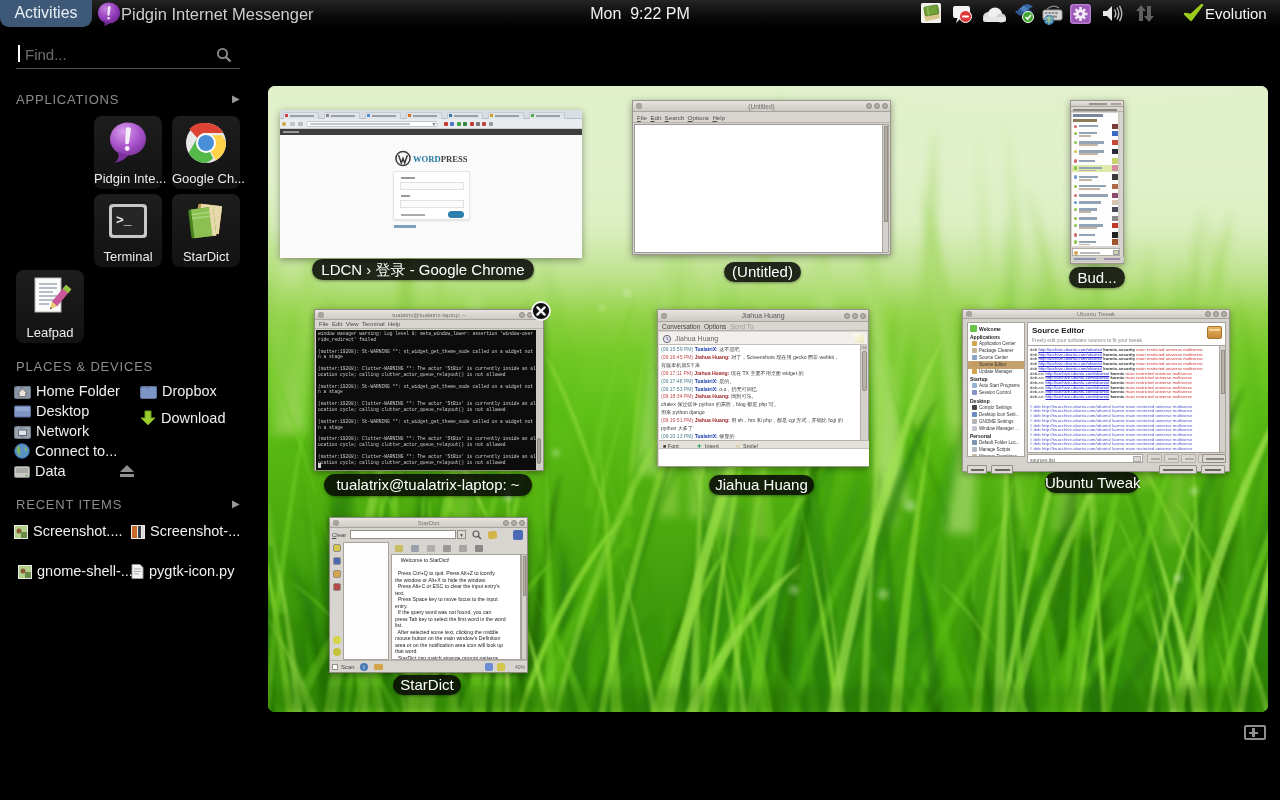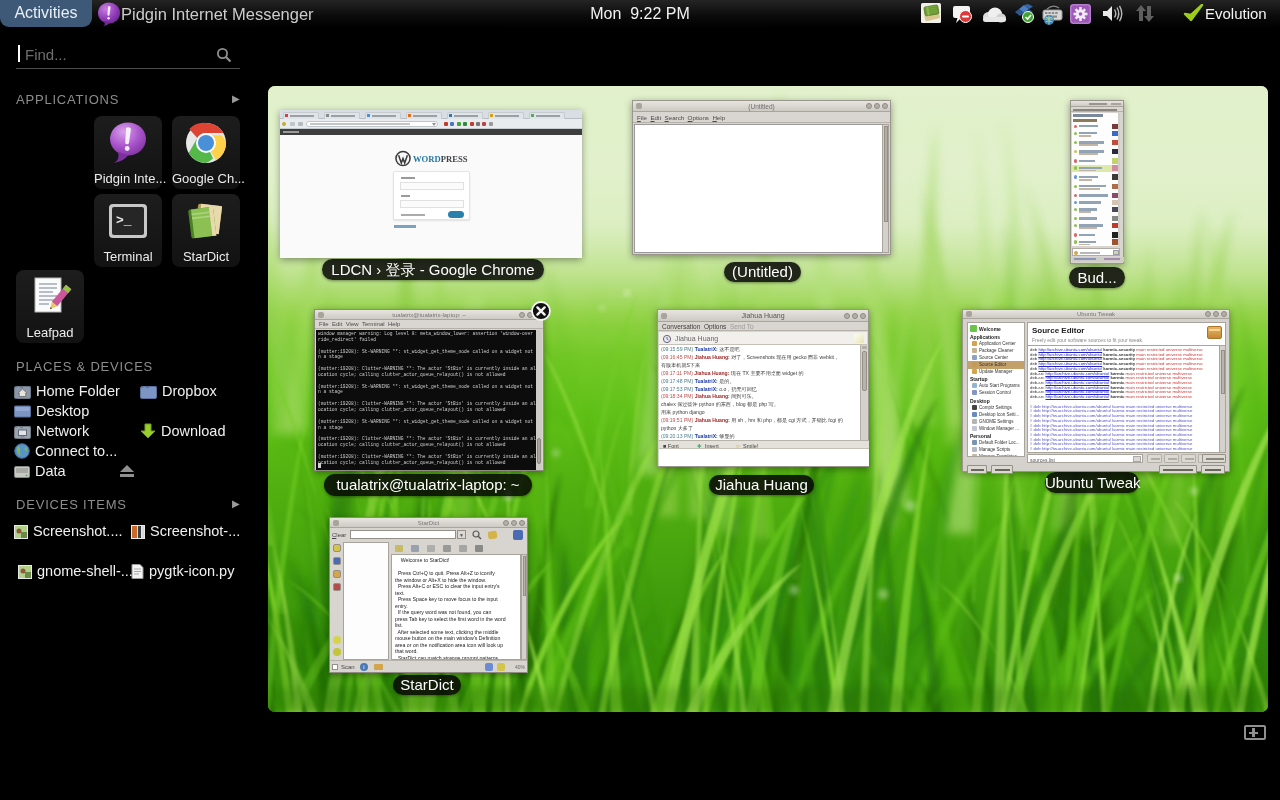--- a/index.html
+++ b/index.html
@@ -258,28 +258,28 @@
         </svg>Connect to...</div>
       <div class="prow" style="left:14px;top:435px"><svg width="16" height="14" viewBox="0 0 16 14">
           <rect x="0.5" y="1.5" width="15" height="11" rx="1.5" fill="#c9c9c4" stroke="#8a8a85"></rect>
           <rect x="2" y="3" width="12" height="5" fill="#a9a9a4"></rect>
           <circle cx="12.5" cy="10.5" r="1" fill="#6a6"></circle>
         </svg>Data</div>
       <div class="prow" style="left:140px;top:355px"><svg width="17" height="14" viewBox="0 0 17 14">
           <rect x="0.5" y="1.5" width="16" height="12" rx="1.5" fill="#7d95c4" stroke="#5a6f9a"></rect>
           <path d="M0.5,3 q4,-2.6 8,0 l0,-1.5 h8" fill="#93a9d4" stroke="#5a6f9a"></path>
         </svg>Dropbox</div>
-      <div class="prow" style="left:140px;top:395px"><svg width="16" height="16" viewBox="0 0 16 16">
+      <div class="prow" style="left:140px;top:382px"><svg width="16" height="16" viewBox="0 0 16 16">
           <path d="M5,1 h6 v7 h4 l-7,7 -7,-7 h4 Z" fill="#9ccc2e" stroke="#6da01a"></path>
         </svg>Download</div>
       <div class="abs" style="left:119px;top:436px"><svg width="16" height="13" viewBox="0 0 16 13">
           <path d="M8,0 L15,7 H1 Z" fill="#8f8f8f"></path>
           <rect x="1" y="9" width="14" height="3" fill="#8f8f8f"></rect>
         </svg></div>
-      <div class="shead" style="left:16px;top:469px">DEVICES ITEMS</div>
+      <div class="shead" style="left:16px;top:469px">RECENT ITEMS</div>
       <div class="sarr" style="left:232px;top:470px">▶</div>
       <div class="prow" style="left:14px;top:495px"><svg width="14" height="14" viewBox="0 0 14 14">
           <rect width="14" height="14" fill="#e9e9e9"></rect>
           <rect x="1" y="1" width="12" height="12" fill="#b3d08a"></rect>
           <circle cx="5" cy="6" r="2.5" fill="#8a5a3a"></circle>
           <rect x="7" y="7" width="6" height="6" fill="#6a8a4a"></rect>
         </svg>Screenshot....</div>
       <div class="prow" style="left:131px;top:495px"><svg width="14" height="14" viewBox="0 0 14 14">
           <rect width="14" height="14" fill="#e9e9e9"></rect>
           <rect x="1" y="1" width="5" height="12" fill="#c96a2a"></rect>
@@ -1108,21 +1108,21 @@
         <div style="position:absolute;left:0;bottom:1px;width:197px;height:11px;background:#d8d5d0;border-top:1px solid #b8b3ab">
           <div style="position:absolute;left:2px;top:2.5px;width:6px;height:6px;background:#fff;border:1px solid #948f87"></div>
           <div style="position:absolute;left:11px;top:3px;font-size:6px;color:#444">Scan</div>
           <div style="position:absolute;left:30px;top:2px;width:8px;height:8px;border-radius:50%;background:#4a7ab4;color:#fff;font-size:6px;text-align:center;line-height:8px">i</div>
           <div style="position:absolute;left:44px;top:3px;width:9px;height:6px;background:#d4a44a;border-radius:1px"></div>
           <div style="position:absolute;right:34px;top:2px;width:8px;height:8px;background:#6a8ad4;border-radius:2px"></div>
           <div style="position:absolute;right:22px;top:2px;width:8px;height:8px;background:#d4c44a;border-radius:2px"></div>
           <div style="position:absolute;right:2px;top:3px;font-size:5px;color:#666">40%</div>
         </div>
       </div>
-      <div class="pill" style="left:54px;top:173px;width:222px;height:21px;line-height:21px;font-size:15px">LDCN › 登录 - Google Chrome</div>
+      <div class="pill" style="left:44px;top:173px;width:222px;height:21px;line-height:21px;font-size:15px">LDCN › 登录 - Google Chrome</div>
       <div class="pill" style="left:456px;top:176px;width:77px;height:20px;line-height:20px;font-size:15px">(Untitled)</div>
       <div class="pill" style="left:801px;top:181px;width:56px;height:21px;line-height:21px;font-size:15px">Bud...</div>
       <div class="pill" style="left:56px;top:388px;width:208px;height:22px;line-height:22px;font-size:15px">tualatrix@tualatrix-laptop: ~</div>
       <div class="pill" style="left:441px;top:389px;width:105px;height:20px;line-height:20px;font-size:15px">Jiahua Huang</div>
       <div class="pill" style="left:777px;top:386px;width:94px;height:21px;line-height:21px;font-size:15px">Ubuntu Tweak</div>
       <div class="pill" style="left:125px;top:589px;width:68px;height:20px;line-height:20px;font-size:15px">StarDict</div>
     </div>
     <div id="addws"></div>
   </div>
 </body></html>

